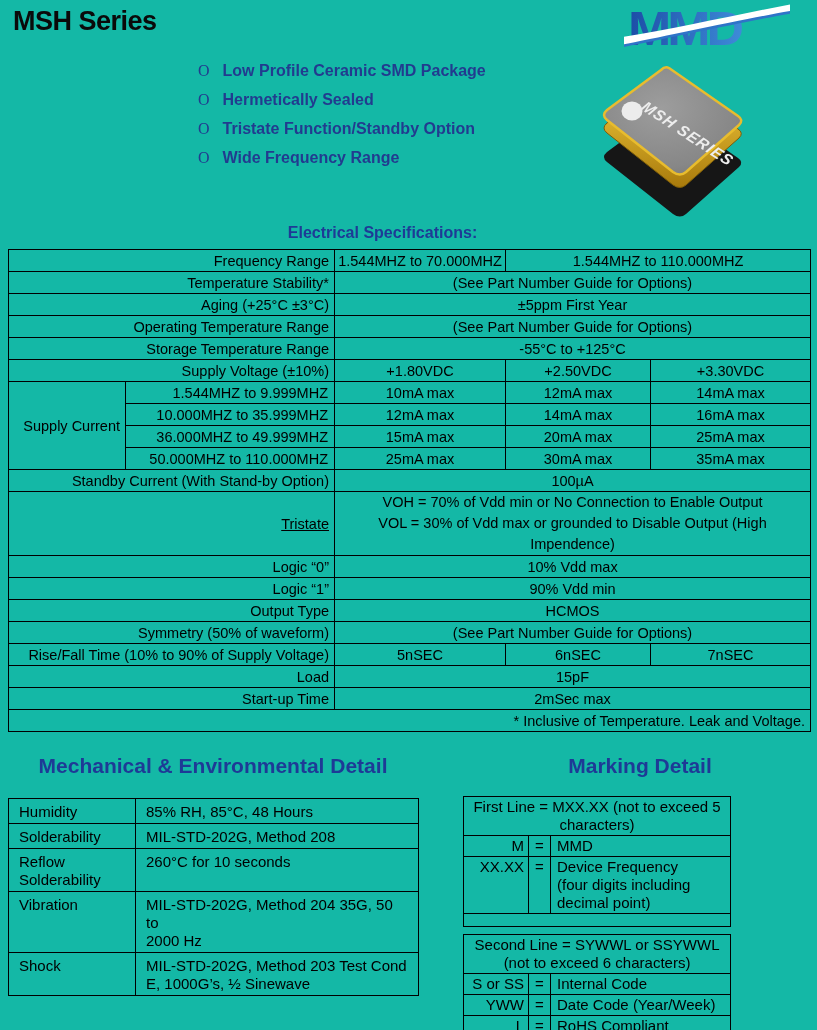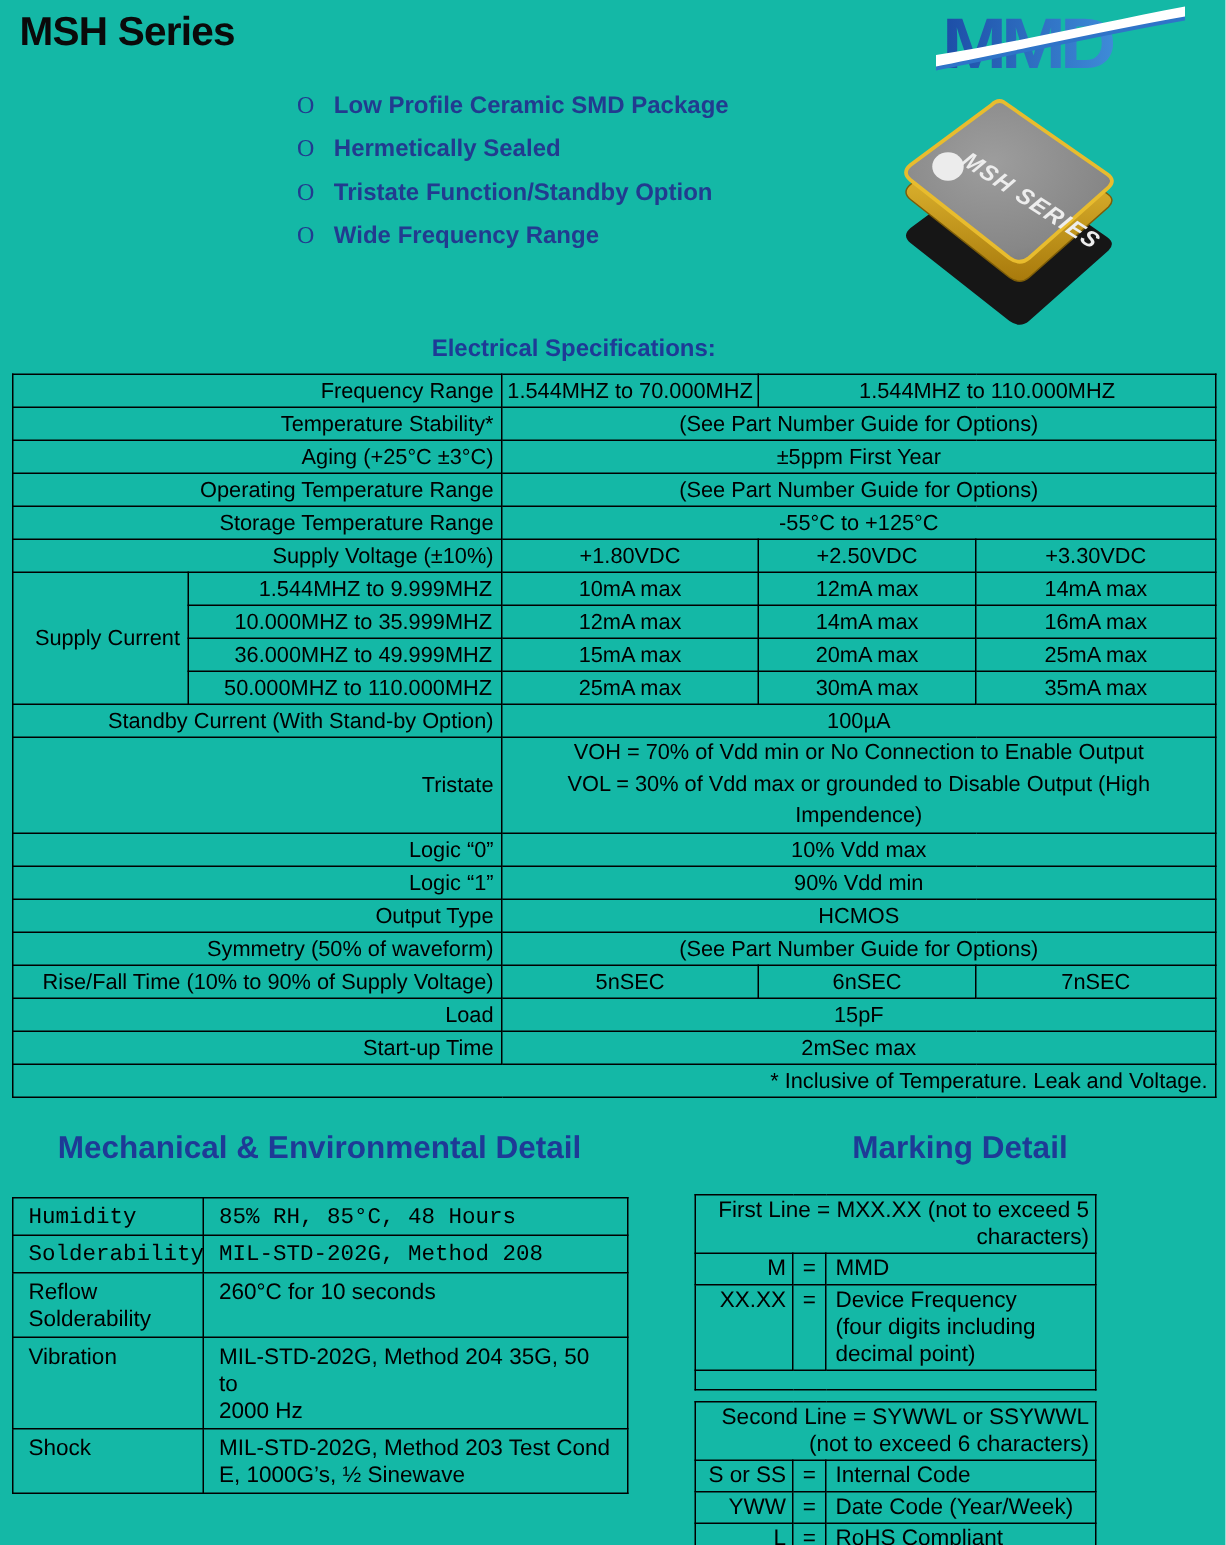--- a/index.html
+++ b/index.html
@@ -16,39 +16,39 @@
   .chip{position:absolute;left:597px;top:62px;width:152px;height:166px;}
 
   
   .espec-heading{font-size:16px;font-weight:bold;color:#1e3a96;text-align:center;margin:0 52px 7px 0;}
   table{border-collapse:collapse;}
   .etable{margin-left:8px;width:802px;table-layout:fixed;font-size:14.5px;}
   .etable td{border:1px solid #000;height:21px;padding:0 5px;overflow:hidden;}
   .etable .lbl{text-align:right;}
   .etable .ctr{text-align:center;padding:0 0;}
   .etable .rgt{text-align:right;padding-right:6px;}
-  .etable .tall{height:63px;}
+  .etable .tall{height:63px;text-decoration:underline;}
   .preline{white-space:pre-line;}
   .tri-val{line-height:21px;}
 
   
   .bottom{position:relative;margin-top:22px;height:266px;}
   .sec-heading{position:absolute;top:0;font-size:21px;font-weight:bold;color:#1e3a96;margin:0;text-align:center;}
   .mech-heading{left:8px;width:410px;}
   .mark-heading{left:520px;width:240px;}
 
   .mtable{position:absolute;left:8px;top:44px;width:410px;table-layout:fixed;font-size:15px;}
   .mtable td{border:1.5px solid #000;vertical-align:top;padding:4px 10px 2px;line-height:18px;}
-  .r31{height:17px;font-family:Liberation Mono, monospace;}
+  .r31{height:17px;}
   .r37{height:37px;}
 
   .marking-wrap{position:absolute;left:463px;top:42px;width:267px;}
   .ktable{width:267px;table-layout:fixed;font-size:15px;margin-bottom:7px;}
   .ktable td{border:1.5px solid #000;vertical-align:top;padding:1px 4px;line-height:18px;}
-  .ktable .hdr{text-align:right;}
+  .ktable .hdr{text-align:center;}
   .ktable .code{text-align:right;}
   .ktable .eq{text-align:center;padding:1px 1px;}
   .ktable .desc{text-align:left;padding-left:6px;}
   .ktable .spacer{height:10px;}
 </style>
 </head>
 <body>
 
 <div class="page">
 

